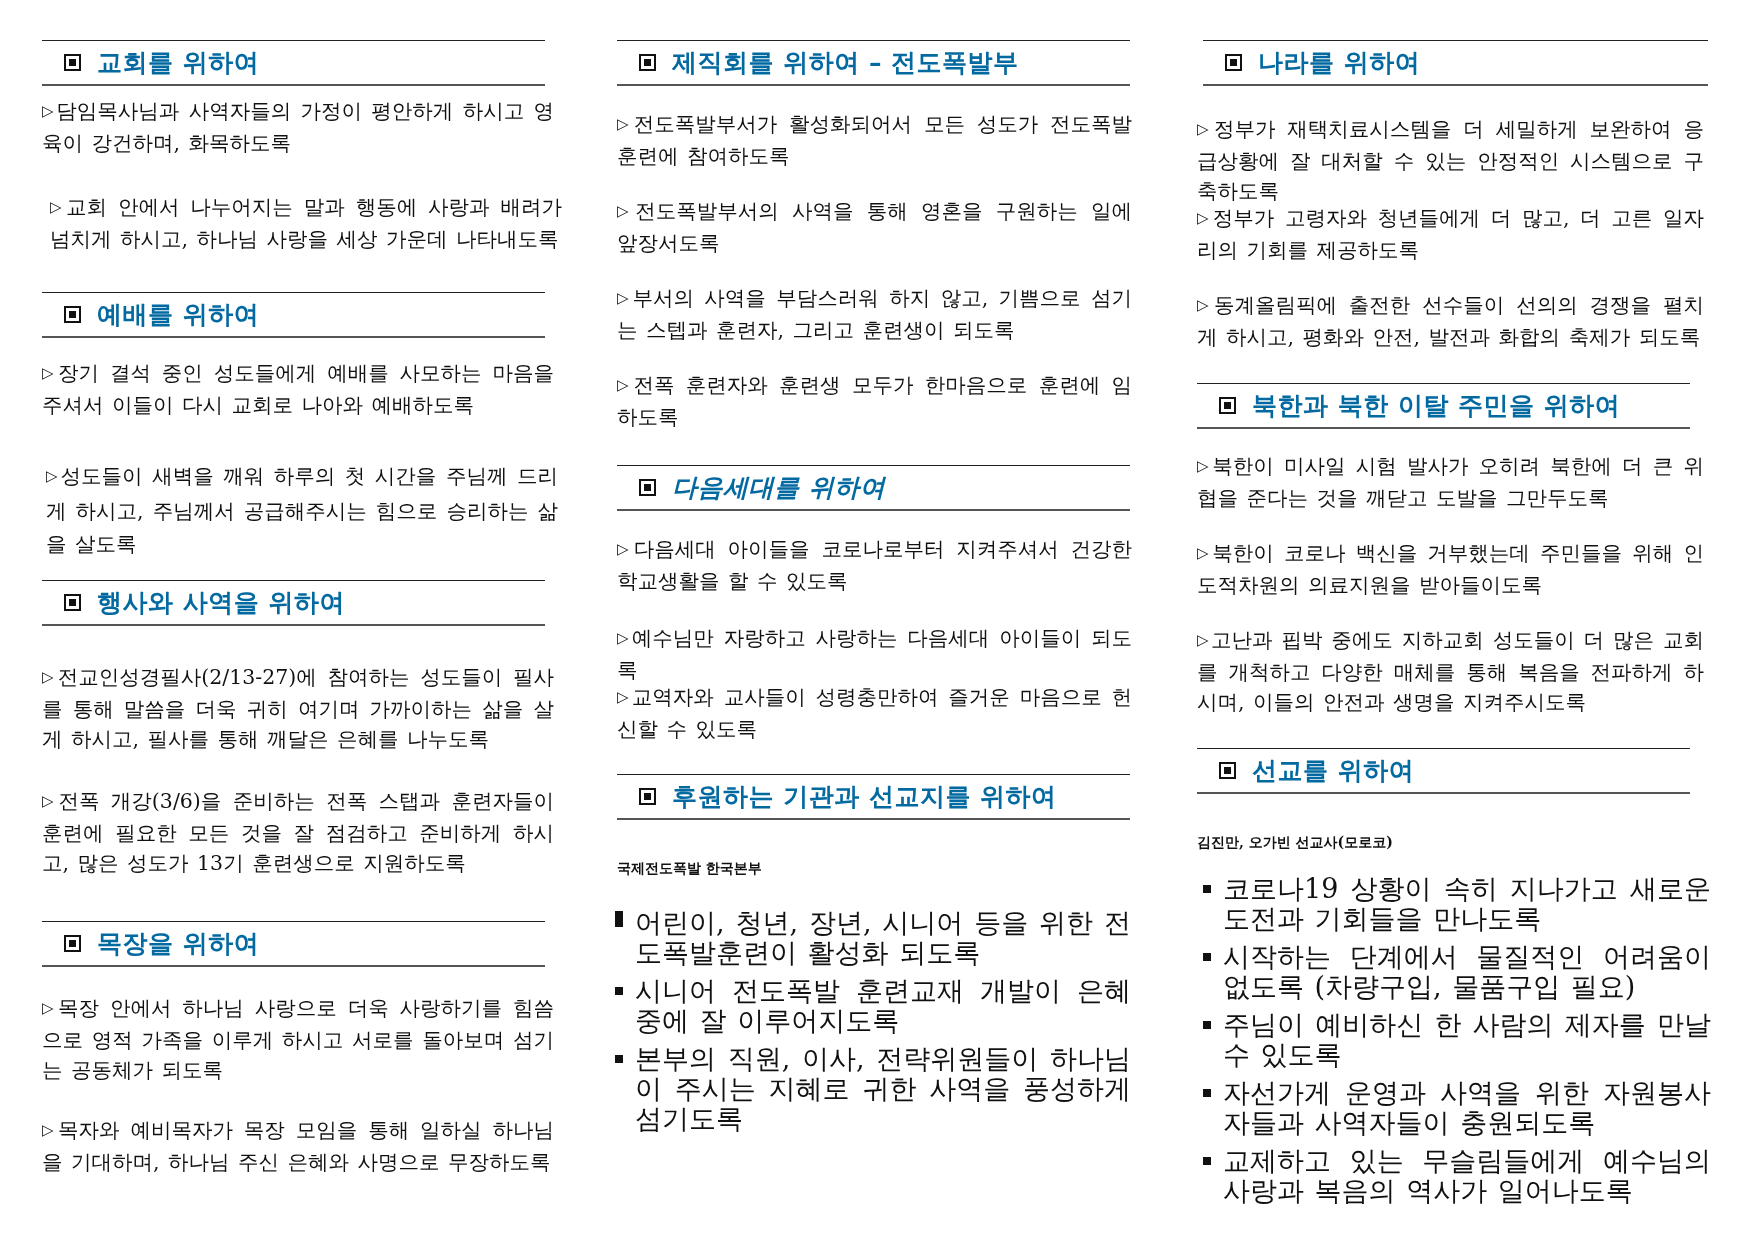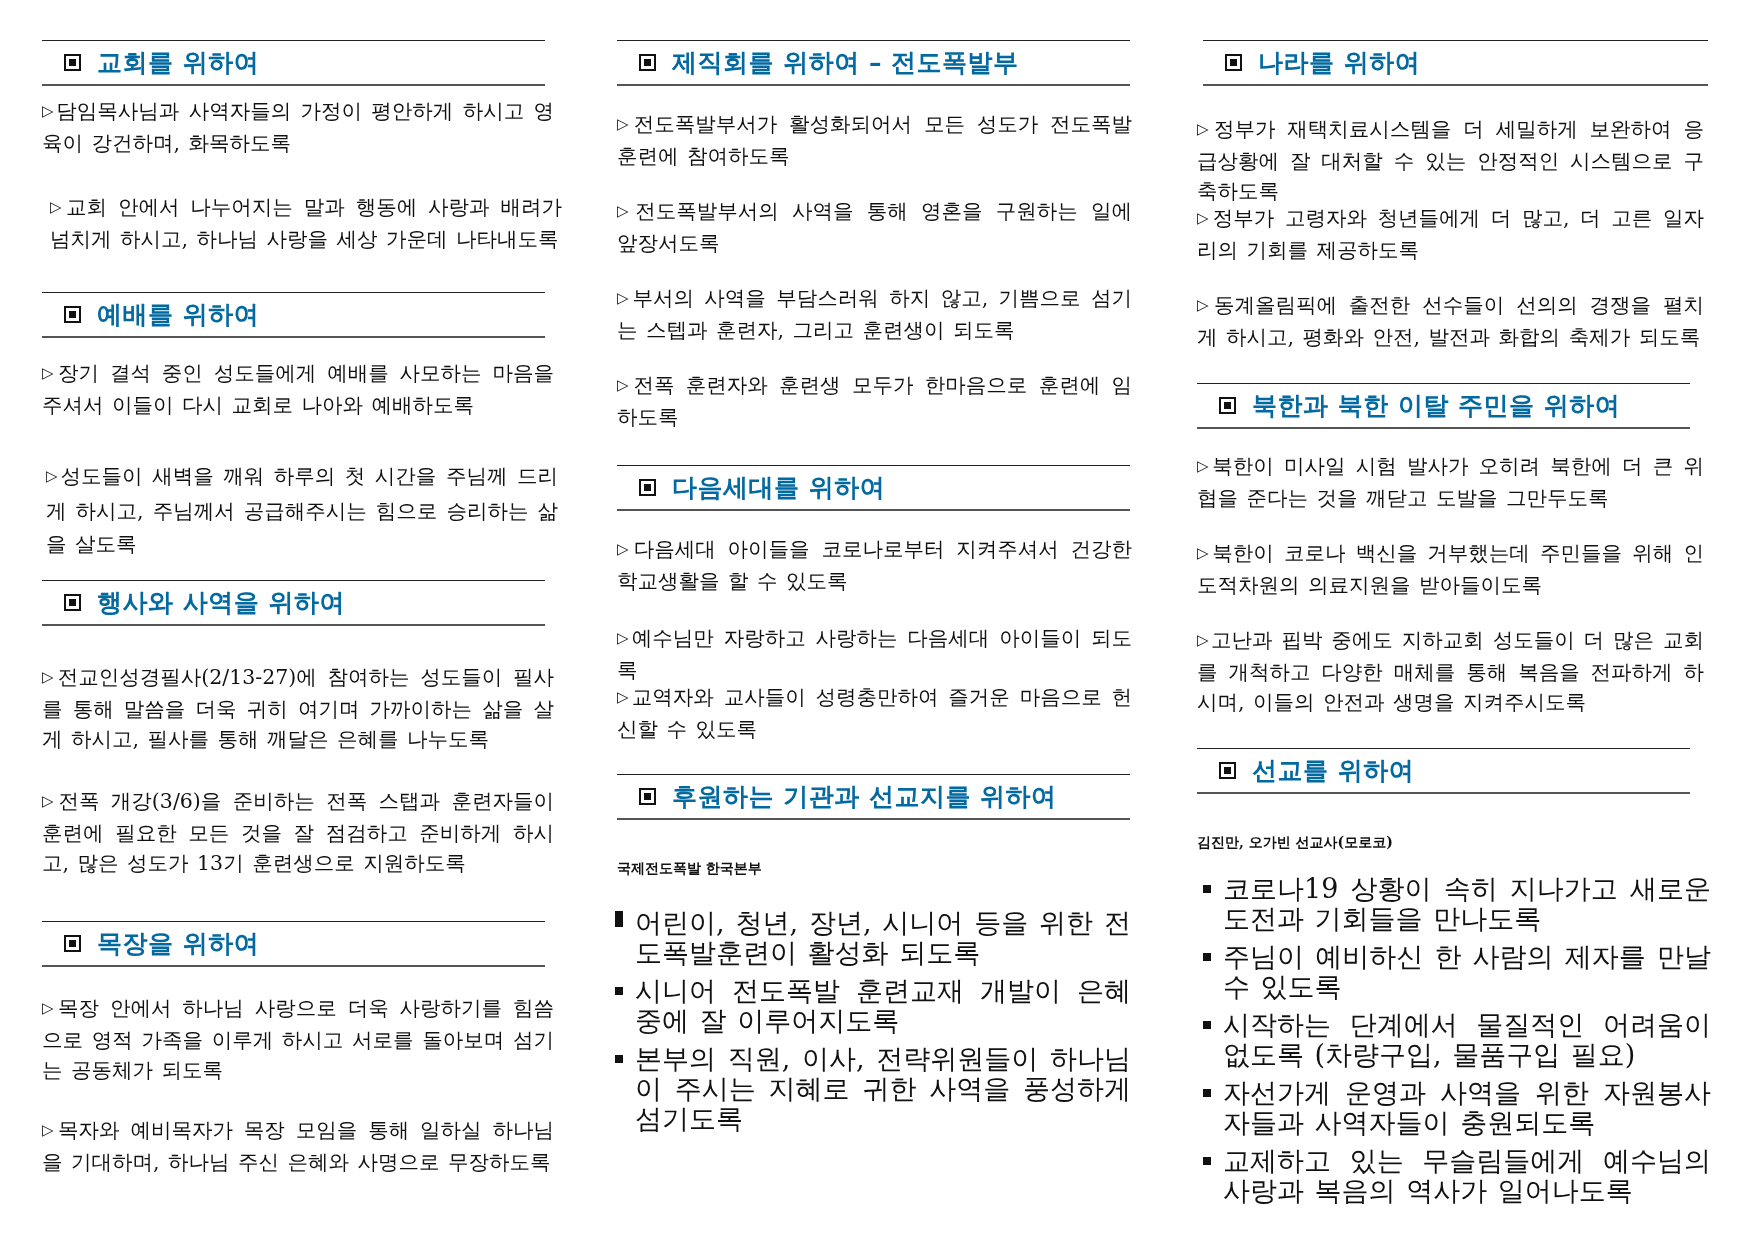--- a/index.html
+++ b/index.html
@@ -100,21 +100,21 @@
 
   <div class="section-header" style="top:40px; width:513px;">
     <span class="icon"></span>
     <span class="title">제직회를 위하여 – 전도폭발부</span>
   </div>
   <p class="prayer" style="top:109px; margin:0; width:515px;"><span class="tri">▷</span><span>전도폭발부서가 활성화되어서 모든 성도가 전도폭발훈련에 참여하도록</span></p>
   <p class="prayer" style="top:196px; margin:0; width:515px;"><span class="tri">▷</span><span>전도폭발부서의 사역을 통해 영혼을 구원하는 일에 앞장서도록</span></p>
   <p class="prayer" style="top:283px; margin:0; width:515px;"><span class="tri">▷</span><span>부서의 사역을 부담스러워 하지 않고, 기쁨으로 섬기는 스텝과 훈련자, 그리고 훈련생이 되도록</span></p>
   <p class="prayer" style="top:370px; margin:0; width:515px;"><span class="tri">▷</span><span>전폭 훈련자와 훈련생 모두가 한마음으로 훈련에 임하도록</span></p>
 
-  <div class="section-header" style="top:465px; width:513px;">
+  <div class="section-header" style="top:465px; width:513px;font-style:italic;">
     <span class="icon"></span>
     <span class="title">다음세대를 위하여</span>
   </div>
   <p class="prayer" style="top:534px; margin:0; width:515px;"><span class="tri">▷</span><span>다음세대 아이들을 코로나로부터 지켜주셔서 건강한 학교생활을 할 수 있도록</span></p>
   <p class="prayer" style="top:623px; margin:0; width:515px;"><span class="tri">▷</span><span>예수님만 자랑하고 사랑하는 다음세대 아이들이 되도록</span></p>
   <p class="prayer" style="top:682px; margin:0; width:515px;"><span class="tri">▷</span><span>교역자와 교사들이 성령충만하여 즐거운 마음으로 헌신할 수 있도록</span></p>
 
   <div class="section-header" style="top:774px; width:513px;">
     <span class="icon"></span>
     <span class="title">후원하는 기관과 선교지를 위하여</span>
@@ -146,18 +146,18 @@
   <p class="prayer" style="top:538px; margin:0; width:507px; left:-6px;"><span class="tri">▷</span><span>북한이 코로나 백신을 거부했는데 주민들을 위해 인도적차원의 의료지원을 받아들이도록</span></p>
   <p class="prayer" style="top:625px; margin:0; width:507px; left:-6px;"><span class="tri">▷</span><span>고난과 핍박 중에도 지하교회 성도들이 더 많은 교회를 개척하고 다양한 매체를 통해 복음을 전파하게 하시며, 이들의 안전과 생명을 지켜주시도록</span></p>
 
   <div class="section-header" style="top:748px; width:493px; left:-6px;">
     <span class="icon"></span>
     <span class="title">선교를 위하여</span>
   </div>
   <div class="sub-heading" style="top:834px; left:-6px;">김진만, 오가빈 선교사(모로코)</div>
   <ul class="bullet-list" style="top:874px; width:514px; left:-6px;">
     <li><span class="sq"></span><span>코로나19 상황이 속히 지나가고 새로운 도전과 기회들을 만나도록</span></li>
+    <li><span class="sq"></span><span>시작하는 단계에서 물질적인 어려움이 없도록 (차량구입, 물품구입 필요)</span></li>
     <li><span class="sq"></span><span>주님이 예비하신 한 사람의 제자를 만날 수 있도록</span></li>
-    <li><span class="sq"></span><span>시작하는 단계에서 물질적인 어려움이 없도록 (차량구입, 물품구입 필요)</span></li>
     <li><span class="sq"></span><span>자선가게 운영과 사역을 위한 자원봉사자들과 사역자들이 충원되도록</span></li>
     <li><span class="sq"></span><span>교제하고 있는 무슬림들에게 예수님의 사랑과 복음의 역사가 일어나도록</span></li>
   </ul>
 </div>
 
 </body></html>

